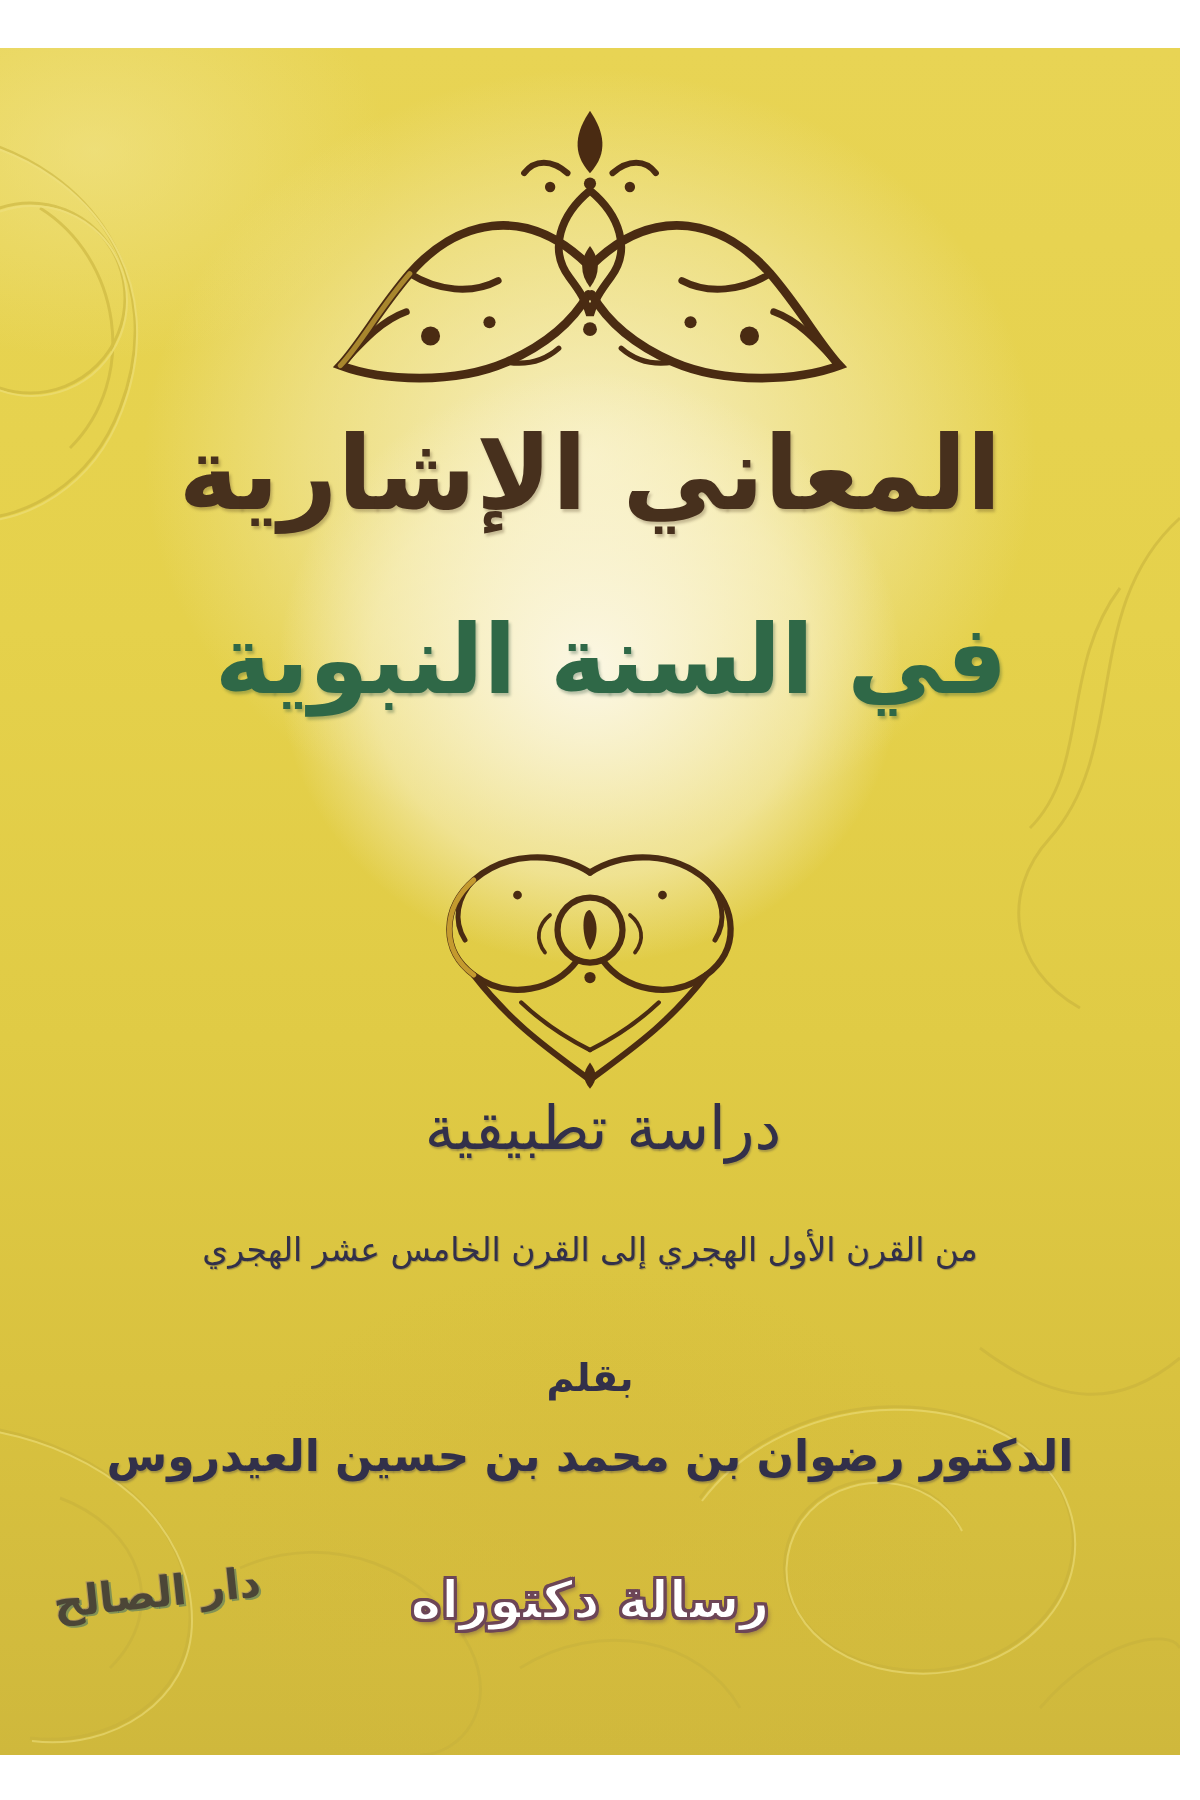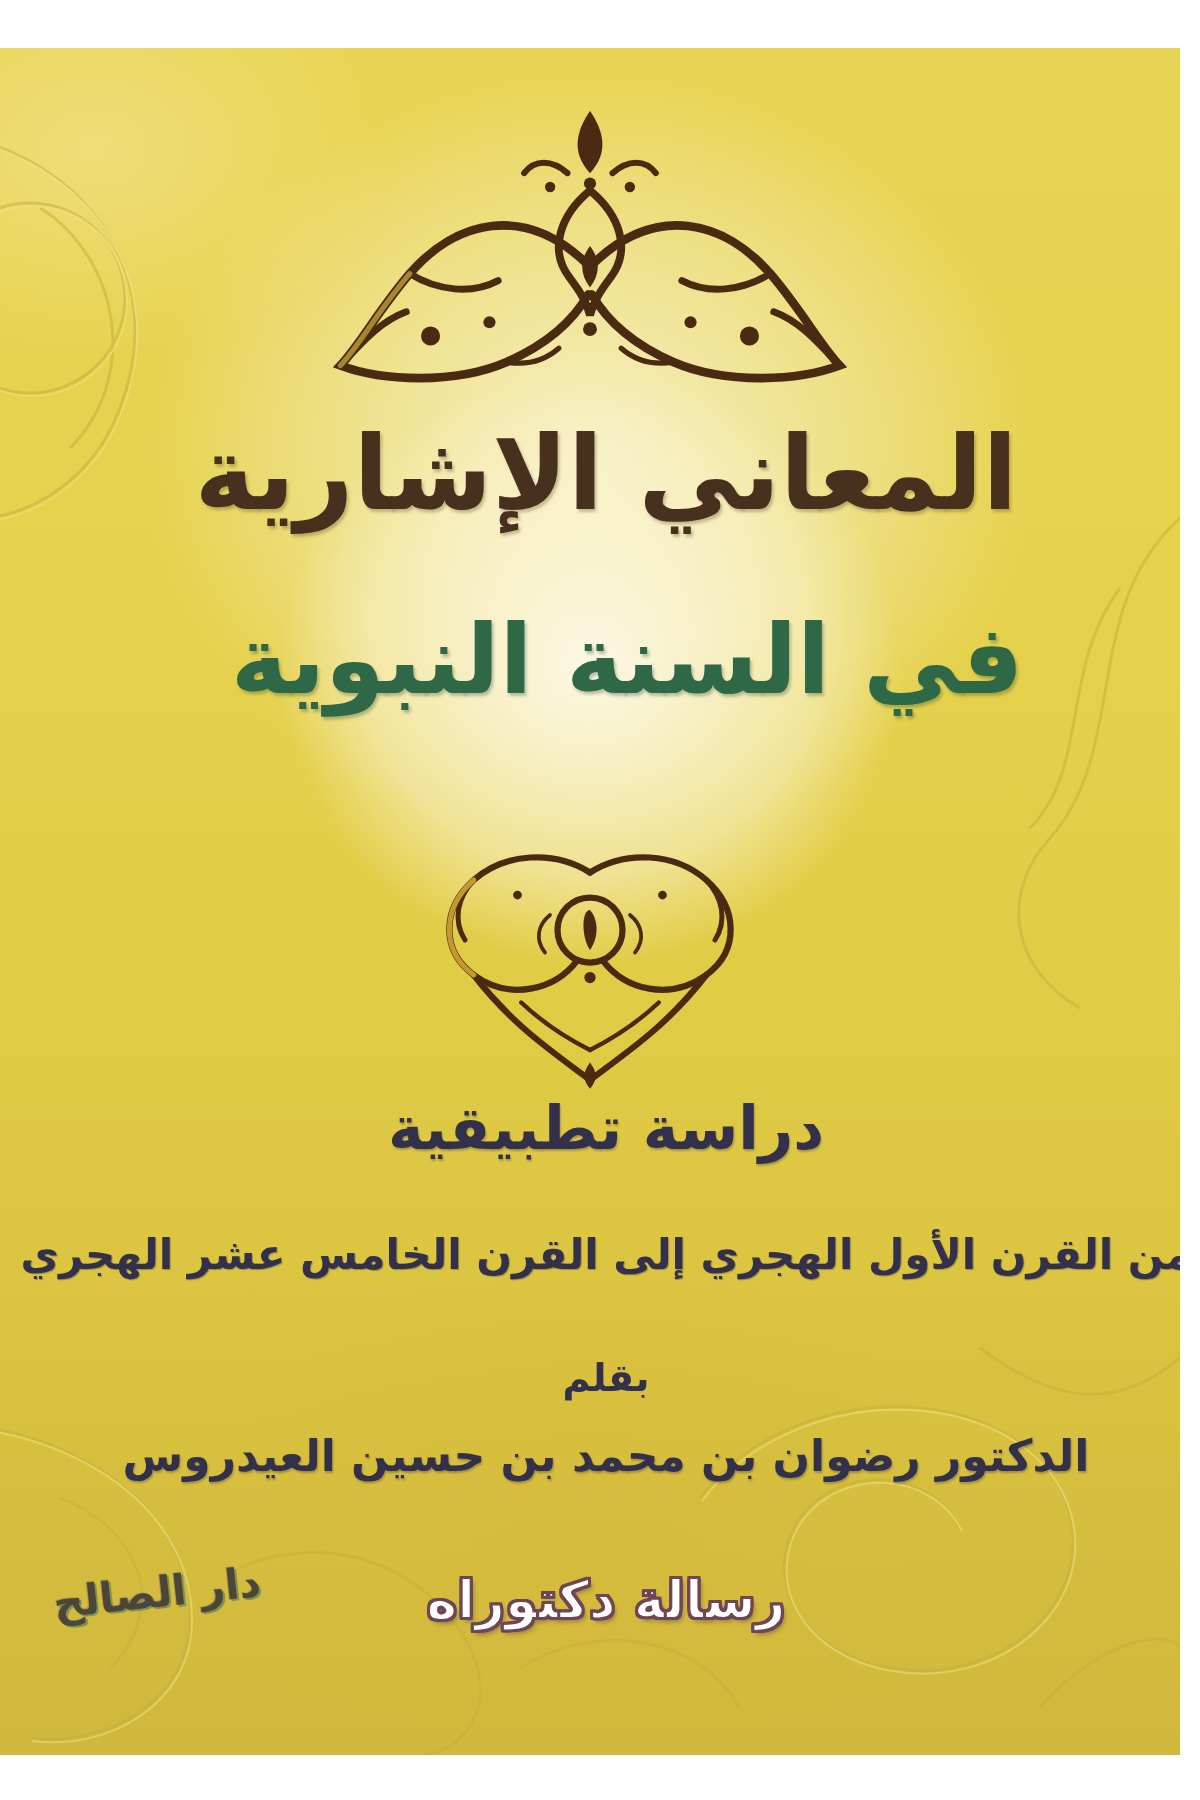--- a/index.html
+++ b/index.html
@@ -10,28 +10,28 @@
   .cover{
     position:absolute;left:0;top:48px;width:1180px;height:1707px;
     overflow:hidden;
     background:
       radial-gradient(ellipse 620px 540px at 50% 24%, rgba(250,245,218,0.85) 0%, rgba(246,238,190,0.45) 45%, rgba(240,224,120,0) 72%),
       radial-gradient(ellipse 420px 300px at 8% 6%, rgba(243,231,150,0.55) 0%, rgba(243,231,150,0) 70%),
       radial-gradient(ellipse 520px 380px at 50% 88%, rgba(214,186,60,0.55) 0%, rgba(214,186,60,0) 75%),
       linear-gradient(180deg,#e8d454 0%, #e5d14b 34%, #e0cb45 58%, #d9c23f 78%, #cfb83c 100%);
   }
   .abs{position:absolute;}
-  .ctext{left:16px;width:100%;text-align:center;direction:rtl;}
+  .ctext{left:0;width:100%;text-align:center;direction:rtl;}
   .title1{font-size:102px;font-weight:bold;color:#47301d;
     text-shadow:2px 3px 3px rgba(70,45,20,.28);letter-spacing:0;}
   .title2{font-size:96px;font-weight:bold;color:#2f6847;
     text-shadow:2px 3px 3px rgba(30,70,45,.30);padding-left:21px;}
-  .subtitle{font-size:60px;font-weight:bold;color:#32304a;
-    text-shadow:1px 2px 2px rgba(40,38,70,.3);}
-  .scope{font-size:42px;font-weight:bold;color:#32304a;
+  .subtitle{font-size:60px;font-weight:normal;color:#32304a;
+    text-shadow:1px 2px 2px rgba(40,38,70,.3);margin-left:13px;}
+  .scope{font-size:33px;font-weight:normal;color:#32304a;
     text-shadow:1px 1px 1px rgba(40,38,70,.35);}
   .byline{font-size:38px;font-weight:bold;color:#32304a;}
   .author{font-size:44px;font-weight:bold;color:#32304a;
     text-shadow:1px 2px 2px rgba(40,38,70,.3);}
   .thesis{font-size:52px;font-weight:bold;color:#ffffff;
     -webkit-text-stroke:2px #6d4657;
     text-shadow:
       2px 0 0 #6d4657,-2px 0 0 #6d4657,0 2px 0 #6d4657,0 -2px 0 #6d4657,
       2px 2px 0 #6d4657,-2px -2px 0 #6d4657,2px -2px 0 #6d4657,-2px 2px 0 #6d4657,
       3px 4px 4px rgba(90,60,75,.45);}

